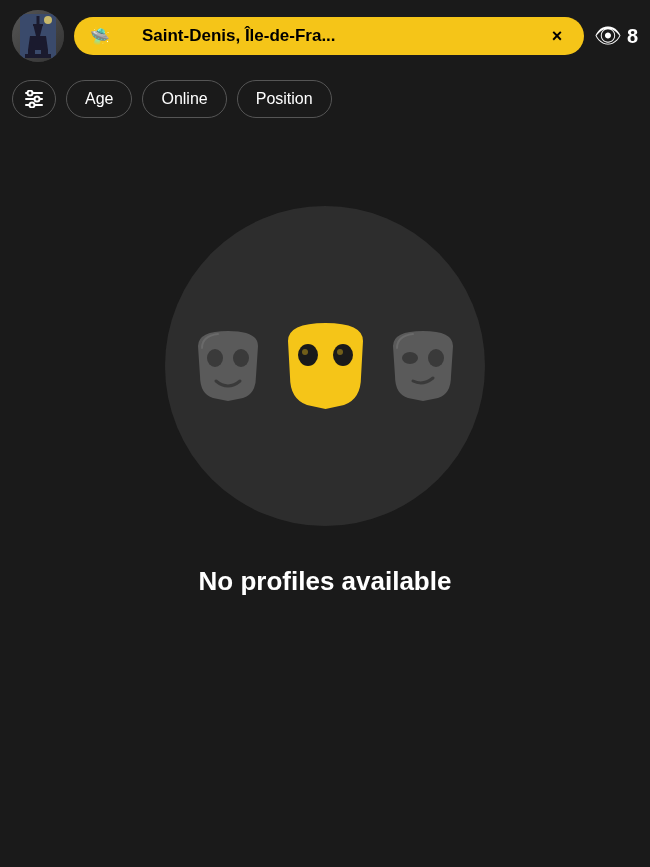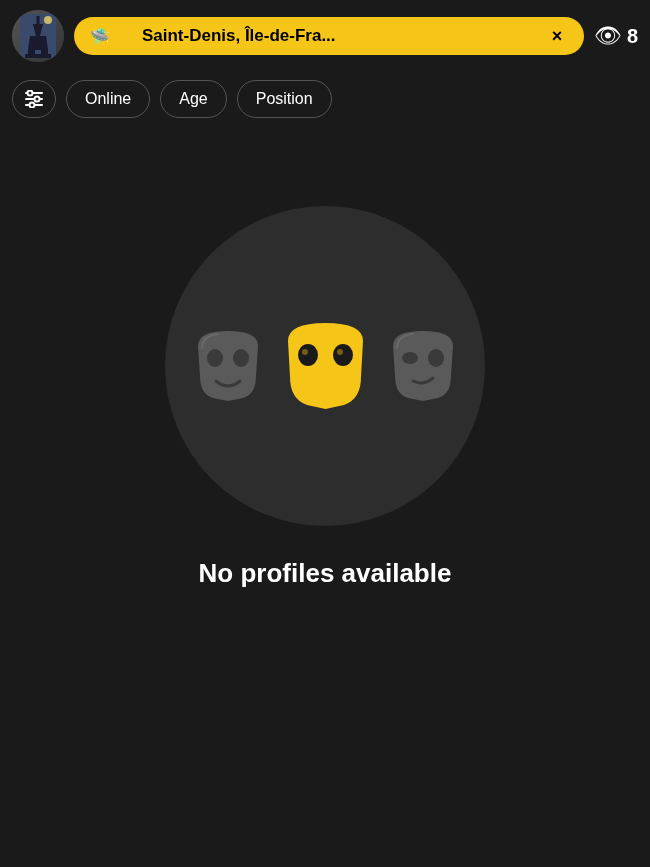--- a/index.html
+++ b/index.html
@@ -183,21 +183,21 @@
       width: 95px;
       height: 95px;
     }
 
     
     .no-profiles-text {
       color: #fff;
       font-size: 26px;
       font-weight: 600;
       text-align: center;
-      margin-top: 32px;
+      margin-top: 40px;
     }
   </style>
 </head>
 <body>
 
 <div class="top-bar">
 
   <div class="avatar">
     <div class="avatar-img">
 
@@ -250,24 +250,24 @@
       <line x1="2" y1="3" x2="18" y2="3" stroke="white" stroke-width="2" stroke-linecap="round"></line>
       <line x1="2" y1="9" x2="18" y2="9" stroke="white" stroke-width="2" stroke-linecap="round"></line>
       <line x1="2" y1="15" x2="18" y2="15" stroke="white" stroke-width="2" stroke-linecap="round"></line>
       <circle cx="6" cy="3" r="2.5" fill="#1a1a1a" stroke="white" stroke-width="2"></circle>
       <circle cx="13" cy="9" r="2.5" fill="#1a1a1a" stroke="white" stroke-width="2"></circle>
       <circle cx="8" cy="15" r="2.5" fill="#1a1a1a" stroke="white" stroke-width="2"></circle>
     </svg>
   </button>
 
   <button class="filter-chip">
-    <span>Online</span>
+    <span>Age</span>
   </button>
   <button class="filter-chip">
-    <span>Age</span>
+    <span>Online</span>
   </button>
   <button class="filter-chip">
     <span>Position</span>
   </button>
 </div>
 
 <div class="main-content">
   <div class="masks-circle">
     <div class="mask-container">
 

